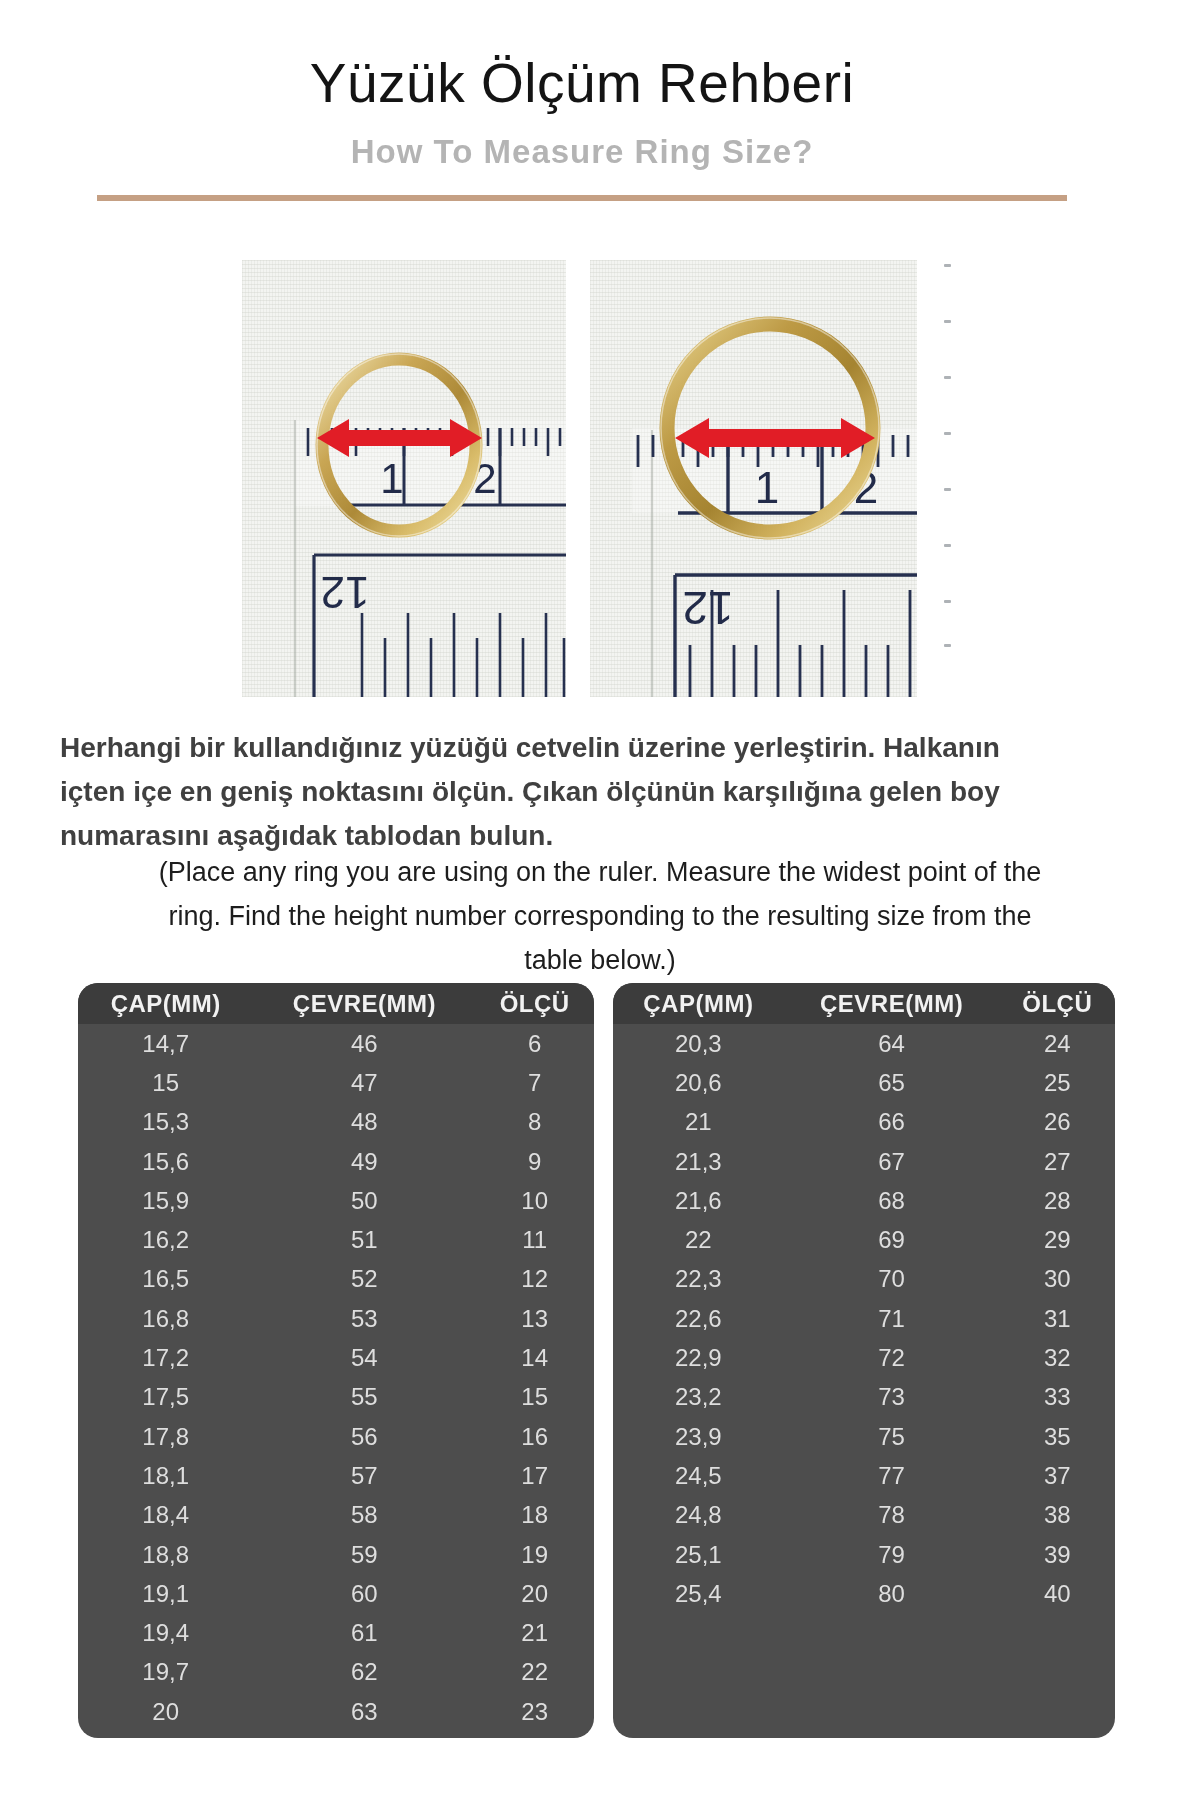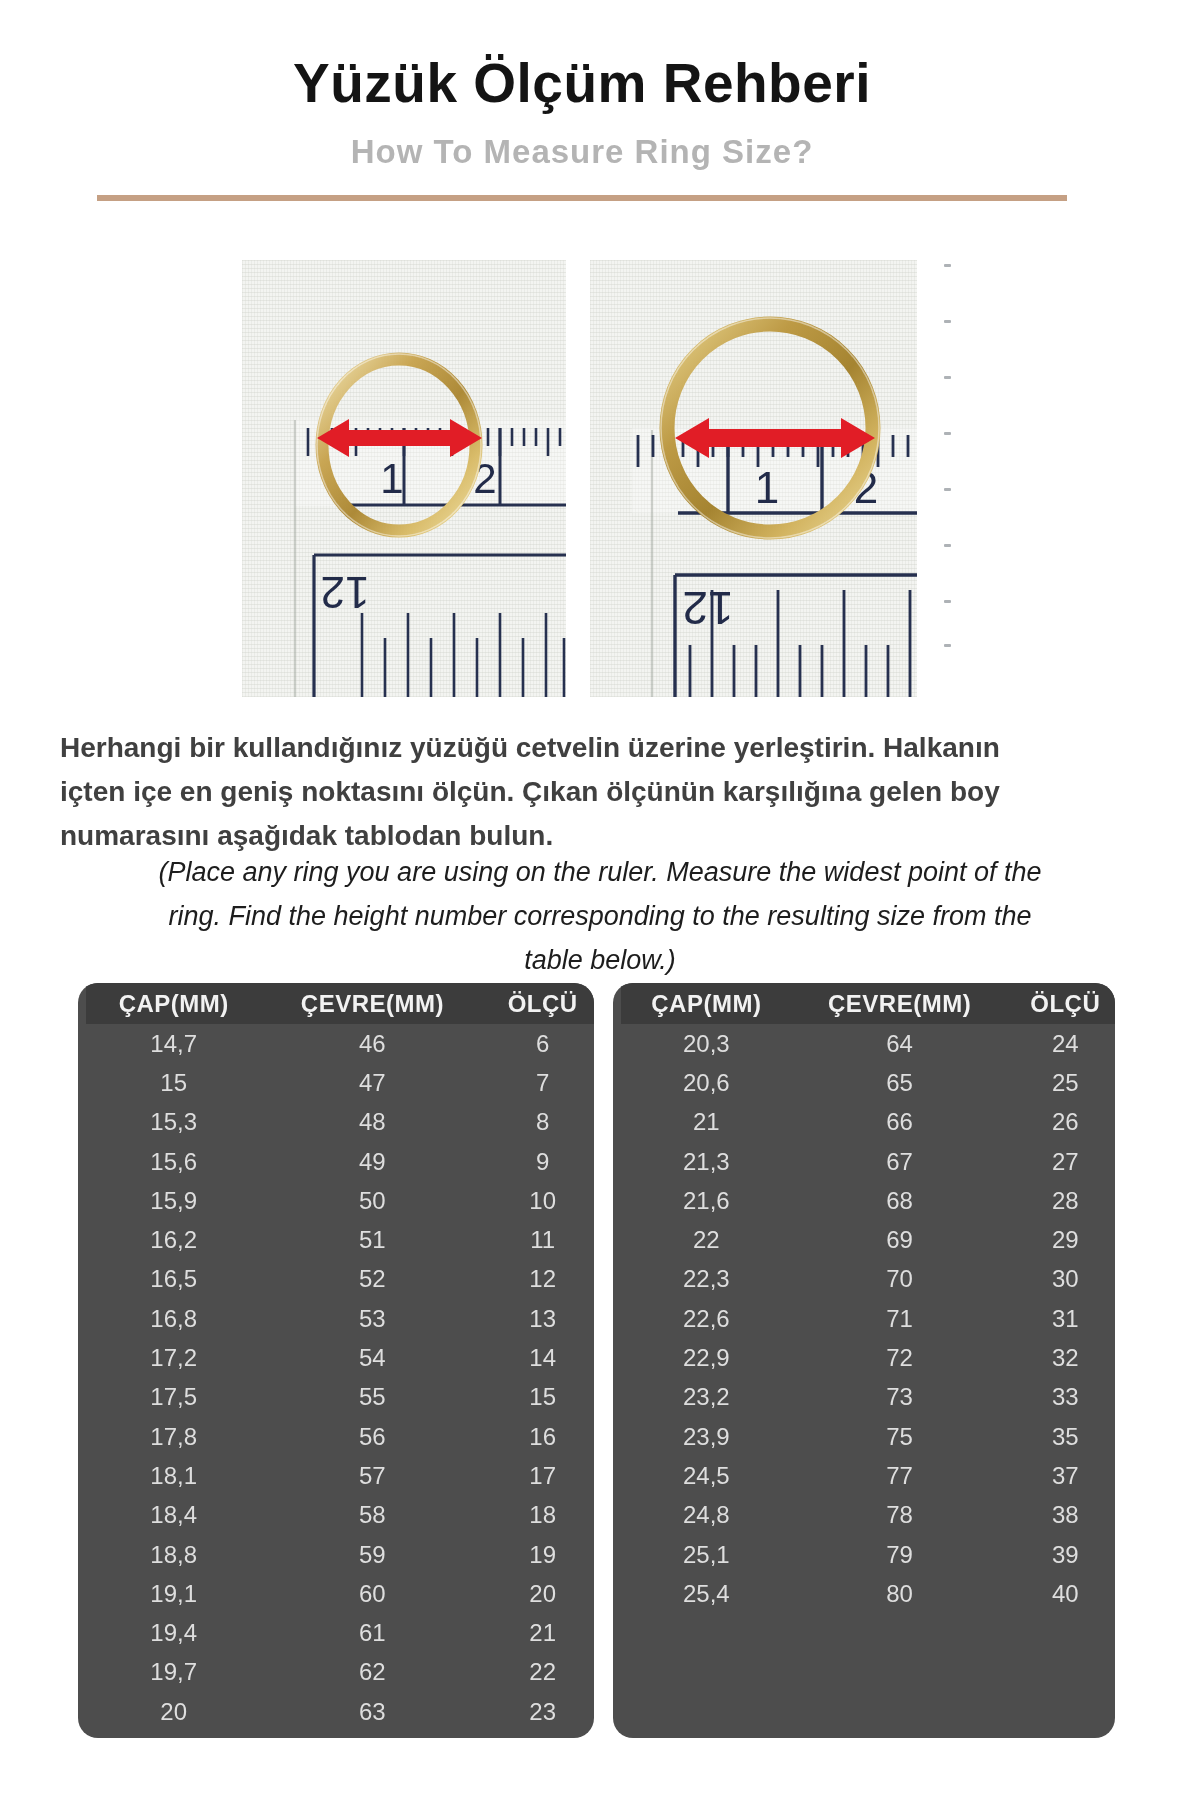--- a/index.html
+++ b/index.html
@@ -2,21 +2,21 @@
 <html><head>
 <meta charset="utf-8">
 <style>
   * { margin:0; padding:0; box-sizing:border-box; }
   html,body { background:#ffffff; }
   body { font-family:"Liberation Sans", sans-serif; }
   .page { position:relative; width:1200px; height:1798px; background:#ffffff; overflow:hidden; margin:0 auto; }
 
   
   .header-wrap { position:absolute; left:97px; top:52px; width:970px; text-align:center; }
-  .title { font-size:55px; font-weight:bold; color:#141414; letter-spacing:0.5px; line-height:1.15; }
+  .title { font-size:55px; font-weight:normal; color:#141414; letter-spacing:0.5px; line-height:1.15; }
   .subtitle { margin-top:18px; font-size:33px; font-weight:bold; color:#b4b4b4; letter-spacing:1px; }
   .divider { position:absolute; left:97px; top:195px; width:970px; height:6px; background:#c5a084; }
 
   .brand { position:absolute; left:800px; top:215px; width:260px; text-align:right;
            font-family:"Liberation Serif", serif; font-size:41px; color:#35352f; letter-spacing:2px; white-space:nowrap; }
 
   
   .photo { position:absolute; top:260px; height:437px;
            background-color:#f3f4f1;
            background-image:
@@ -27,27 +27,27 @@
   .photo2 { left:590px; width:327px; }
   .photo svg { position:absolute; inset:0; display:block; }
 
   .dashes { position:absolute; left:944px; top:264px; width:8px; height:392px; }
   .dashes span { position:absolute; left:0; width:7px; height:3px; background:#aeb2b6; border-radius:1px; }
 
   
   .instr-tr { position:absolute; left:60px; top:726px; width:1080px; 
               font-size:28px; font-weight:bold; color:#404040; line-height:44px; }
   .instr-en { position:absolute; left:70px; top:850px; width:1060px; text-align:center;
-              font-size:27px; font-style:italic; color:#1d1d1d; line-height:44px; }
+              font-size:27px; color:#1d1d1d; line-height:44px; }
 
   
   .size-table-box { position:absolute; top:983px; background:#4d4d4d; border-radius:20px; overflow:hidden; }
   .size-table-box.left  { left:78px;  width:516px; height:755px; }
   .size-table-box.right { left:613px; width:502px; height:755px; }
-  table.size-table { width:100%; border-collapse:collapse; table-layout:fixed;margin-left:8px; }
+  table.size-table { width:100%; border-collapse:collapse; table-layout:fixed; }
   table.size-table col.c1 { width:34%; } table.size-table col.c2 { width:43%; } table.size-table col.c3 { width:23%; }
   table.size-table th { height:41px; background:#3c3c3c; color:#f2f2f2; font-size:24px; font-weight:bold;
                         text-align:center; vertical-align:middle; letter-spacing:0.5px; }
   table.size-table td { height:39.3px; color:#dedede; font-size:24px; font-weight:normal;
                         text-align:center; vertical-align:middle; }
 </style>
 </head>
 <body>
 
 <div class="page">

